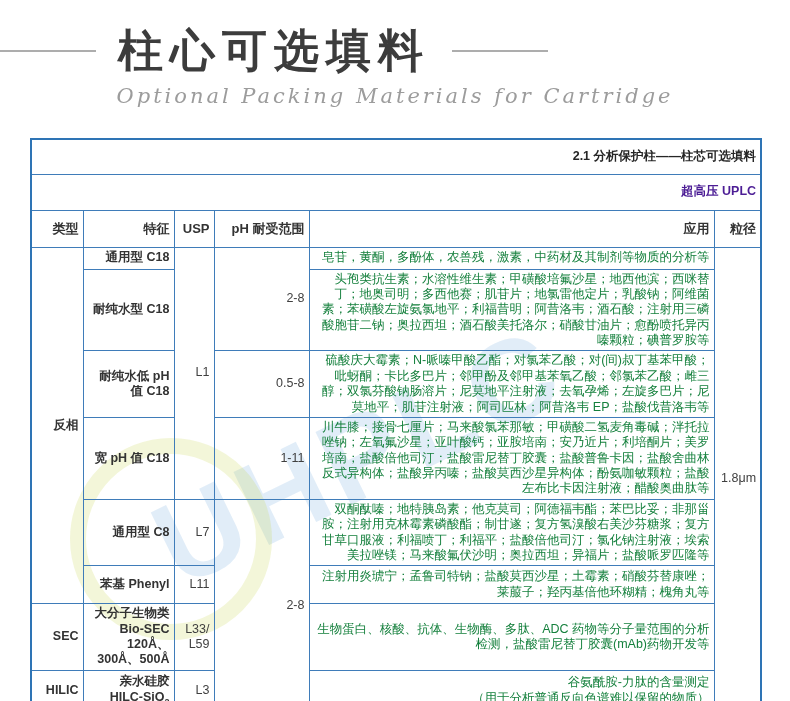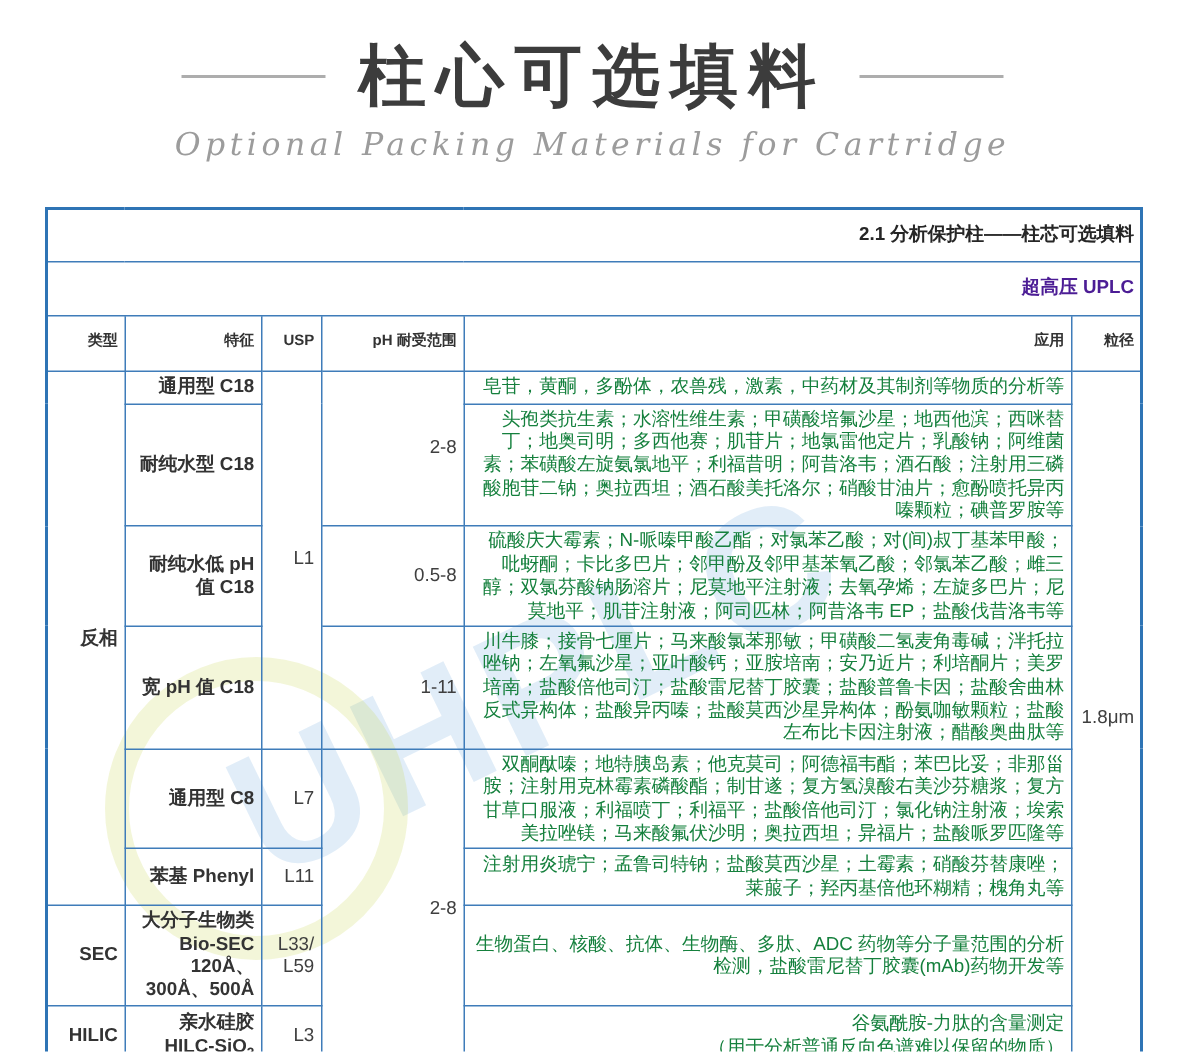--- a/index.html
+++ b/index.html
@@ -3,21 +3,21 @@
 <meta charset="utf-8">
 <style>
   html,body{margin:0;padding:0;background:#ffffff;}
   body{
     width:790px;height:701px;overflow:hidden;
     font-family:"Liberation Sans","DejaVu Sans",sans-serif;
     color:#3f3f3f;position:relative;
   }
   
   .page-header{padding-top:26px;text-align:center;}
-  .title-row{display:flex;align-items:center;justify-content:center;gap:22px;}
+  .title-row{display:flex;align-items:center;gap:22px;}
   .title-line{width:96px;height:2px;background:#adadad;}
   .page-title{
     font-size:45px;font-weight:700;color:#3c3c3c;letter-spacing:7px;line-height:1.1;
   }
   .page-subtitle{
     margin-top:8px;font-family:"DejaVu Serif","Liberation Serif",serif;
     font-style:italic;font-size:21px;color:#9c9c9c;letter-spacing:3px;
   }
   
   .table-wrap{position:relative;margin:30px auto 0 auto;width:730px;}
@@ -35,21 +35,21 @@
     width:730px;border-collapse:collapse;table-layout:fixed;
     border:2px solid #2e74b5;background:transparent;
   }
   table.main td{
     border:1px solid #3f7cb9;font-size:12.5px;line-height:1.23;
     text-align:right;vertical-align:middle;padding:2px 4px;
     background:transparent;word-break:break-word;
   }
   td.sec-title{height:30px;font-size:14px;font-weight:700;color:#262626;}
   td.sub-title{height:31px;font-size:14px;font-weight:700;color:#4c1d95;background:#e9f1fa;}
-  tr.head td{height:32px;font-weight:700;font-size:10px;color:#333;}
+  tr.head td{height:32px;font-weight:700;font-size:13px;color:#333;}
   td.typecell{font-weight:700;font-size:13px;color:#333;}
   td.feat{font-weight:700;color:#333;line-height:1.18;}
   td.usp{font-weight:500;}
   td.app{text-align:left;padding:3px 7px;color:#15803d;}
   td.size{font-size:12.5px;}
   tr.r1 td{height:17px;}
   tr.r2 td{height:60px;}
   tr.r3 td{height:60px;margin-top:32px;}
   tr.r4 td{height:65px;}
   tr.r5 td{height:58px;}

